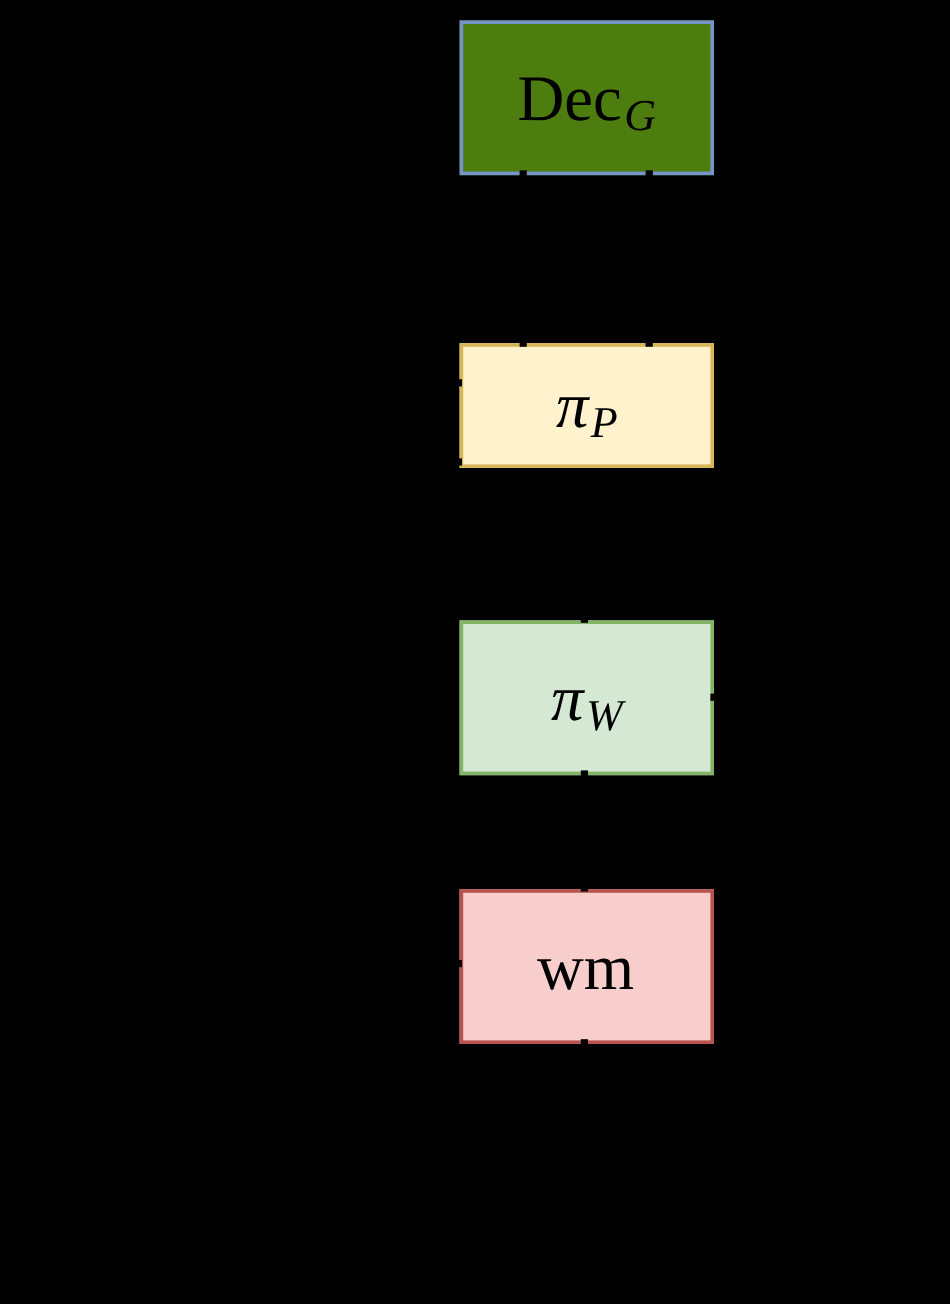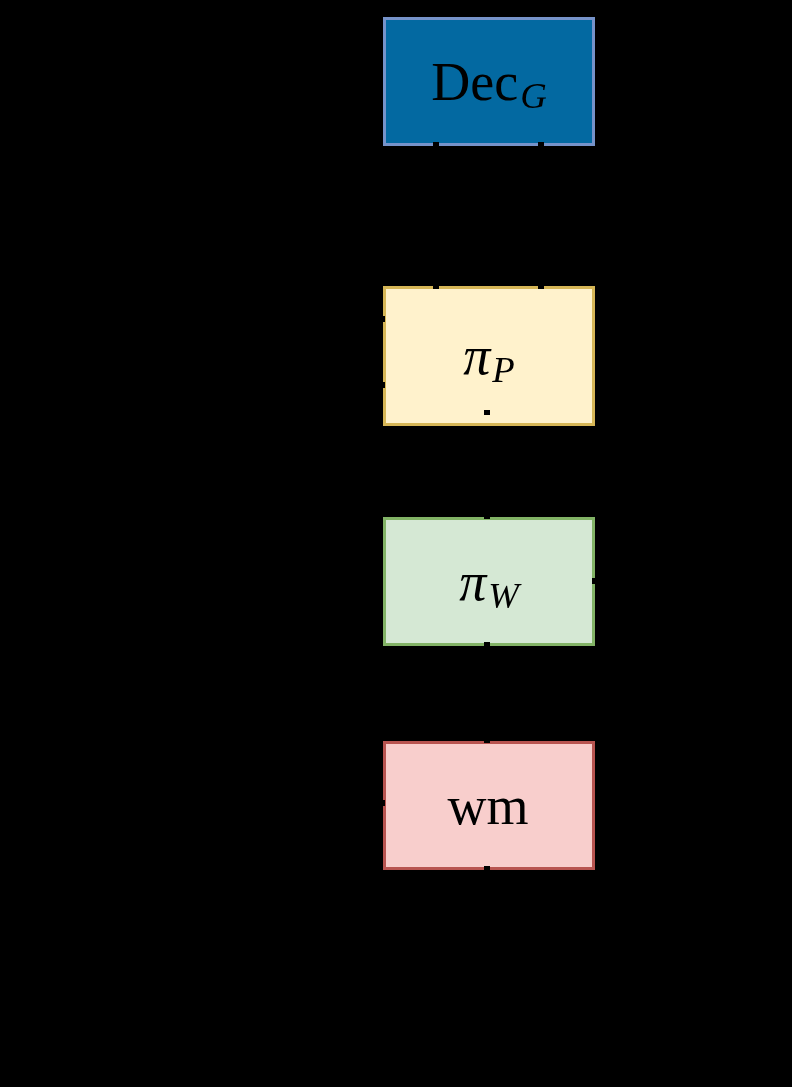--- a/index.html
+++ b/index.html
@@ -24,21 +24,21 @@
     position: absolute;
     left: 383px;
     width: 212px;
     box-sizing: border-box;
     border: 3px solid;
     display: flex;
     align-items: center;
     justify-content: center;
   }
   .node--dec-g { top: 17px;  height: 129px; }
-  .node--pi-p  { top: 286px; height: 140px; }
+  .node--pi-p  { top: 286px; height: 104px; }
   .node--pi-w  { top: 517px; height: 129px; }
   .node--wm    { top: 741px; height: 129px; }
 
   .label {
     color: #000000;
     font-size: 54px;
     line-height: 1;
     white-space: nowrap;
     user-select: none;
   }
@@ -60,21 +60,21 @@
     height: 5px;
     background: #000000;
   }
   .stub.v { width: 5px; height: 6px; }
 </style>
 </head>
 <body style="background: rgb(0, 0, 0);">
 
 <div class="canvas">
 
-  <div class="node node--dec-g" style="background-color: #0369a1; border-color: rgb(118, 147, 202);">
+  <div class="node node--dec-g" style="background-color: #4d7c0f; border-color: rgb(118, 147, 202);">
     <span class="label"><span class="label-main">Dec</span><span class="label-sub">G</span></span>
   </div>
 
   <div class="node node--pi-p" style="background-color: rgb(255, 242, 204); border-color: rgb(214, 182, 86);">
     <span class="label"><span class="label-main">π</span><span class="label-sub">P</span></span>
   </div>
 
   <div class="node node--wm" style="background-color: rgb(248, 206, 204); border-color: rgb(184, 84, 80);">
     <span class="label"><span class="label-main">wm</span><span class="label-sub"></span></span>
   </div>

